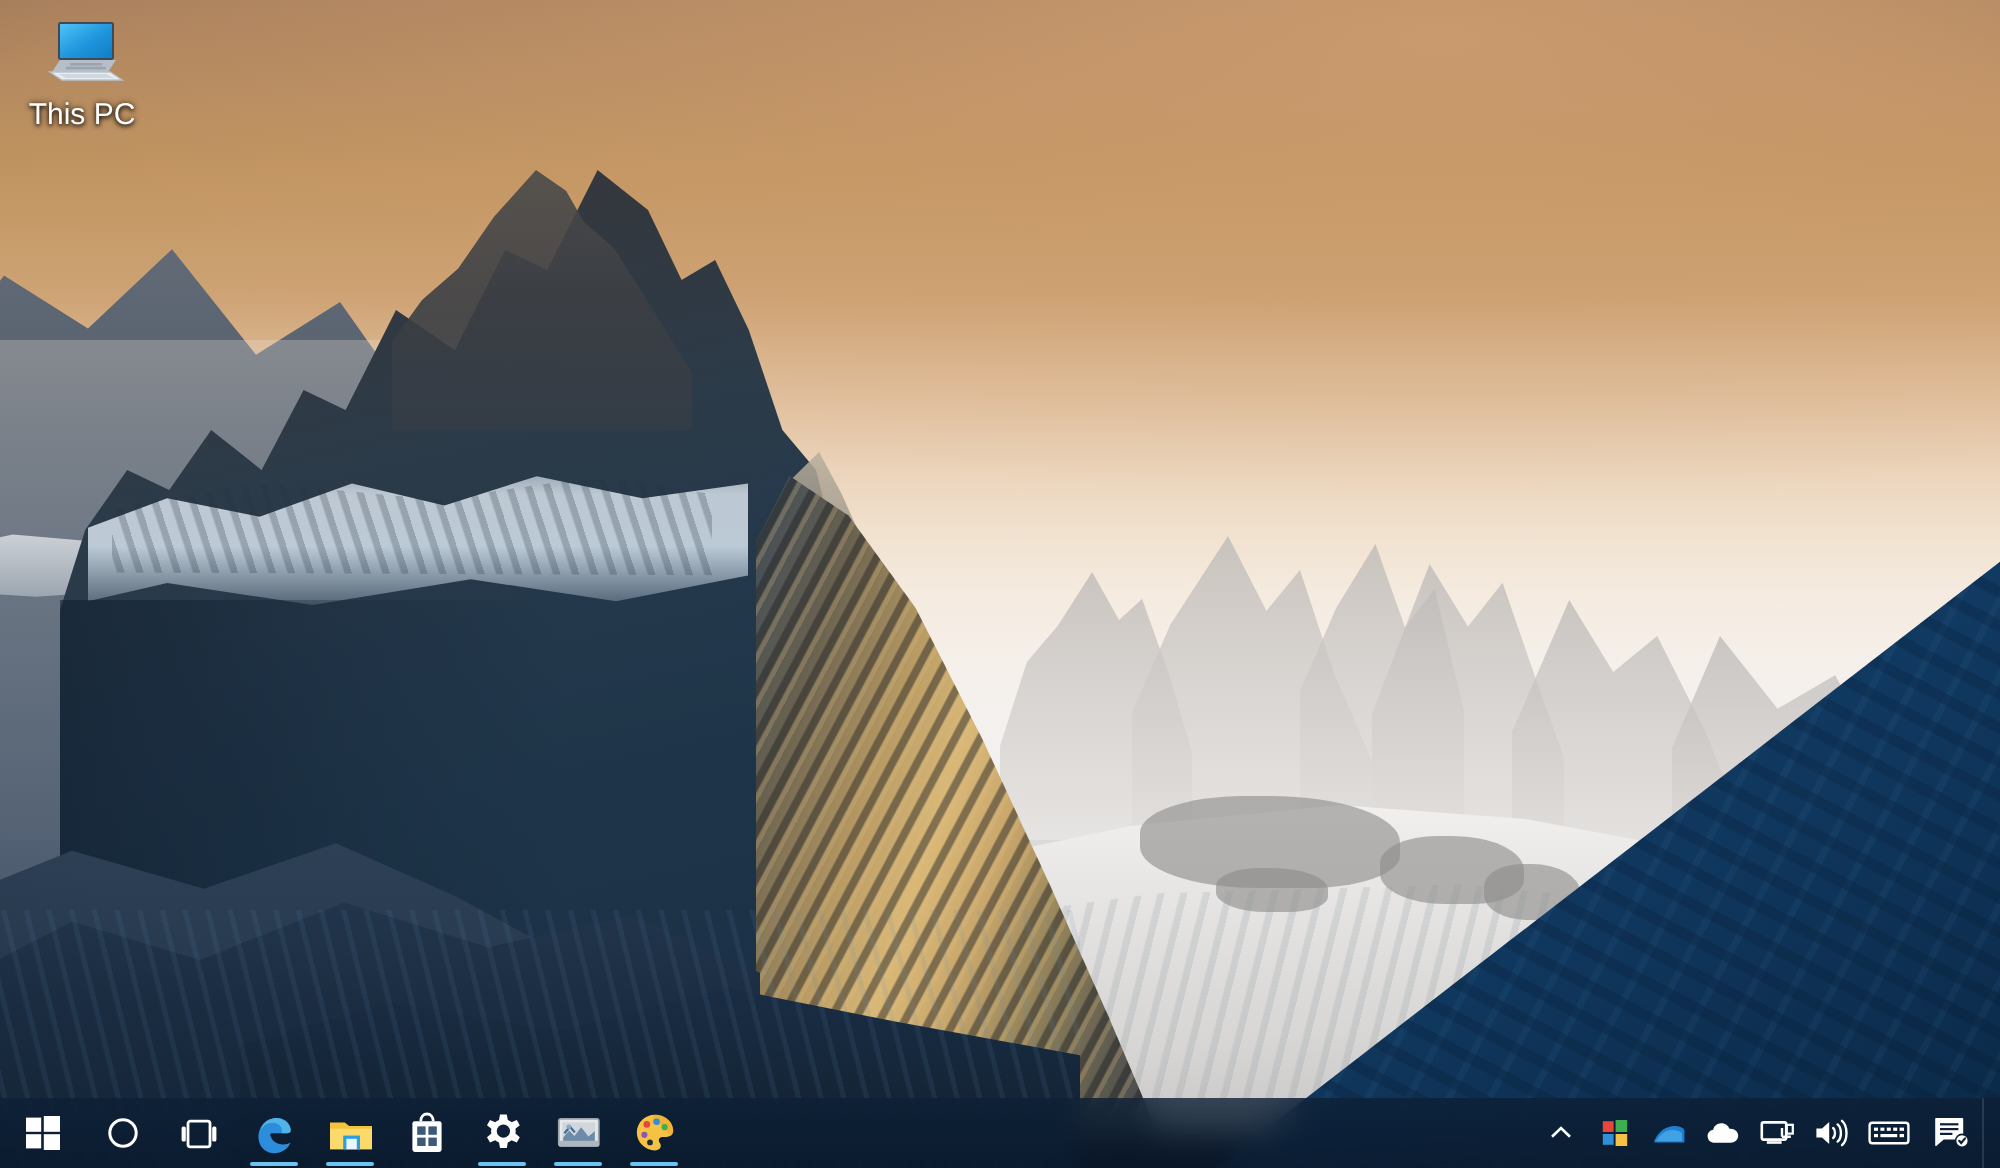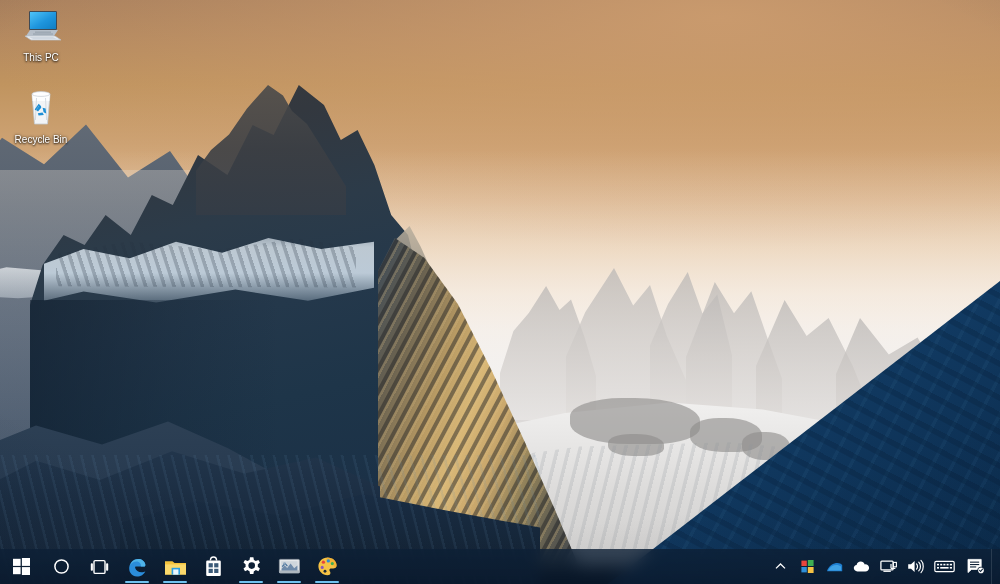--- a/index.html
+++ b/index.html
@@ -205,21 +205,21 @@
   }
 
   
   .desk-icon {
     position:absolute; width:76px; text-align:center; cursor:default;
   }
   .desk-icon .glyph {
     width:48px; height:42px; margin:0 auto 3px auto; position:relative;
   }
   .desk-icon .label {
-    font-size:10px; line-height:13px; color:#fff;
+    font-size:15px; line-height:13px; color:#fff;
     text-shadow:0 1px 2px rgba(0,0,0,.85), 0 0 3px rgba(0,0,0,.7);
     word-wrap:break-word;
   }
   #icon-this-pc { left:3px; top:6px; }
   #icon-recycle-bin { left:3px; top:88px; }
 
   
   #taskbar {
     position:absolute; left:0; bottom:0; width:1000px; height:35px;
     background:linear-gradient(to bottom, rgba(13,32,54,0.80), rgba(10,26,46,0.86));
@@ -314,38 +314,20 @@
           </linearGradient>
         </defs>
         <polygon points="13,24 41,24 37,30 9,30" fill="#b6bfc9"></polygon>
         <rect x="18" y="25.5" width="16" height="1.3" fill="#9aa5b0"></rect>
         <rect x="16" y="27.4" width="20" height="1.3" fill="#9aa5b0"></rect>
       </svg>
     </div>
     <div class="label">This PC</div>
   </div>
 
-  <div class="desk-icon" id="icon-recycle-bin">
-    <div class="glyph">
-      <svg viewBox="0 0 48 42" width="48" height="42">
-        <path d="M15,6 L33,6 L30.5,36 L17.5,36 Z" fill="#f2f4f6" stroke="#c3cad1" stroke-width="0.8"></path>
-        <path d="M15,6 L33,6 L32.4,13 L15.6,13 Z" fill="#ffffff" opacity=".85"></path>
-        <ellipse cx="24" cy="6" rx="9" ry="2.4" fill="#ffffff" stroke="#c3cad1" stroke-width="0.7"></ellipse>
-        <path d="M19.5,10 L18.4,32" stroke="#d5dbe1" stroke-width="1" fill="none"></path>
-        <path d="M28.5,10 L29.6,32" stroke="#d5dbe1" stroke-width="1" fill="none"></path>
-        <g transform="translate(24,23)">
-          <path d="M-5,-1 L-1.6,-5.2 L0.4,-3.4 L-3,0.6 Z" fill="#1e8fd5"></path>
-          <path d="M4.6,-2.4 L5.2,2.6 L2.6,1.2 L1.6,-3.2 Z" fill="#1e8fd5"></path>
-          <path d="M-2.4,4.6 L2.8,4 L1.6,1.6 L-3.2,2.2 Z" fill="#1e8fd5"></path>
-          <path d="M-5.4,-1.6 L-2.2,-6 L-0.6,-4.4" fill="none" stroke="#1e8fd5" stroke-width="1.5" stroke-linecap="round"></path>
-        </g>
-      </svg>
-    </div>
-    <div class="label">Recycle Bin</div>
-  </div>
 
   <div id="taskbar">
 
     <div id="taskbar-left">
 
       <div class="tb-btn start">
         <svg width="17" height="17" viewBox="0 0 17 17">
           <rect x="0" y="0.8" width="7.6" height="7.1" fill="#ffffff"></rect>
           <rect x="8.9" y="0" width="8.1" height="7.9" fill="#ffffff"></rect>
           <rect x="0" y="9.1" width="7.6" height="7.1" fill="#ffffff"></rect>

